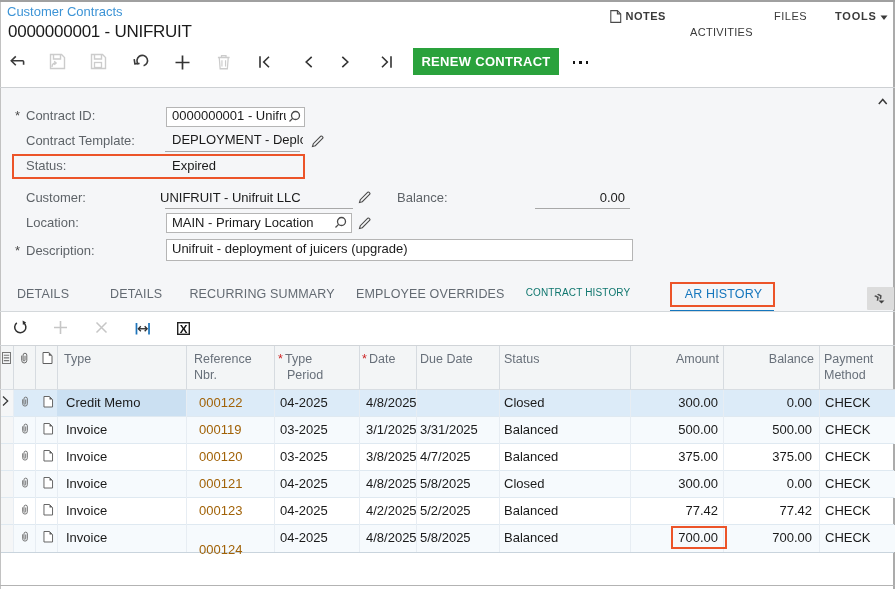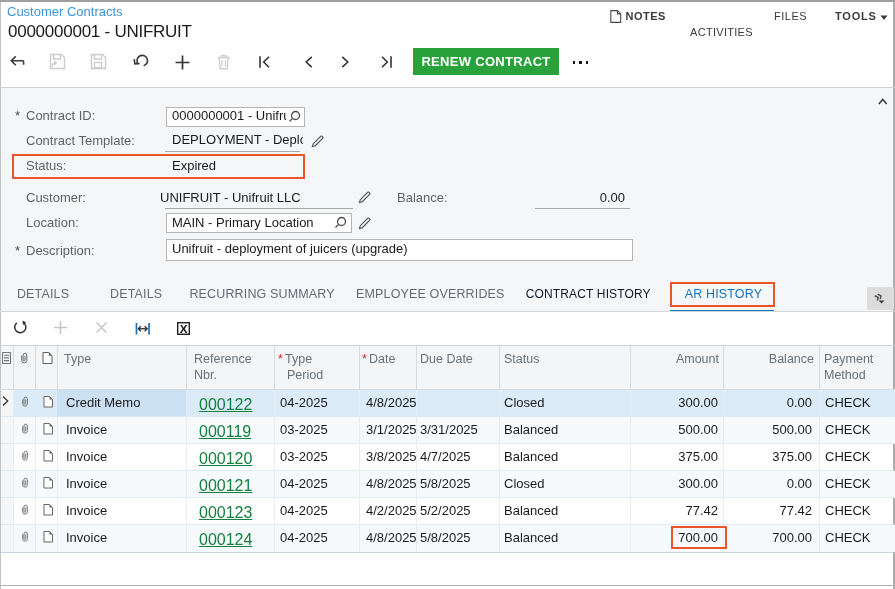--- a/index.html
+++ b/index.html
@@ -1,19 +1,19 @@
 <!DOCTYPE html>
 <html><head><meta charset="utf-8"><style>
 *{margin:0;padding:0;box-sizing:border-box}
 html,body{width:895px;height:589px;background:#fff;font-family:"Liberation Sans",sans-serif;position:relative;overflow:hidden}
 .a{position:absolute}
 .t{position:absolute;font-size:13px;color:#1a1a1a;line-height:1.15;white-space:nowrap}
 .lbl{position:absolute;font-size:13px;color:#5e6368;line-height:1.15;white-space:nowrap}
 .hd{position:absolute;font-size:12.5px;color:#68707a;line-height:1.15;white-space:nowrap}
-.lnk{font-size:16px;color:#15803d;text-decoration:underline}
+.lnk{font-size:13px;color:#a16207;}
 svg{position:absolute;overflow:visible}
 </style></head>
 <body>
 
 <div class="a" style="left:0;top:0;width:895px;height:2px;background:#a0a0a0"></div>
 <div class="a" style="left:0;top:2px;width:1px;height:587px;background:#c2c2c2"></div>
 <div class="a" style="left:893px;top:2px;width:2px;height:587px;background:#ababab"></div>
 <div class="a" style="left:0;top:585px;width:895px;height:1px;background:#b3b3b3"></div>
 
 <div class="t" style="left:7px;top:5px;color:#3d94d6">Customer Contracts</div>
@@ -136,21 +136,21 @@
 
 <div class="lbl" style="left:15px;top:244px;color:#4a4a4a">*</div>
 <div class="lbl" style="left:26px;top:244px">Description:</div>
 <div class="a" style="left:166px;top:239px;width:467px;height:22px;background:#fff;border:1px solid #b5b5b5"></div>
 <div class="t" style="left:172px;top:242px">Unifruit - deployment of juicers (upgrade)</div>
 
 <div class="a" style="left:16.9px;top:286.5px;font-size:12.5px;color:#636a72;letter-spacing:0.15px">DETAILS</div>
 <div class="a" style="left:110px;top:286.5px;font-size:12.5px;color:#636a72;letter-spacing:0.15px">DETAILS</div>
 <div class="a" style="left:189.4px;top:286.5px;font-size:12.5px;color:#636a72;letter-spacing:0.15px">RECURRING SUMMARY</div>
 <div class="a" style="left:356px;top:286.5px;font-size:12.5px;color:#636a72;letter-spacing:0.15px">EMPLOYEE OVERRIDES</div>
-<div class="a" style="left:525.7px;top:286.5px;font-size:12px;color:#0f172a;letter-spacing:0.15px">CONTRACT HISTORY</div>
+<div class="a" style="left:525.7px;top:286.5px;font-size:10px;color:#0f766e;letter-spacing:0.15px">CONTRACT HISTORY</div>
 <div class="a" style="left:684.7px;top:286.5px;font-size:12.5px;color:#1576bd;letter-spacing:0.15px">AR HISTORY</div>
 <div class="a" style="left:670px;top:282px;width:105px;height:25px;border:2.5px solid #ec5429"></div>
 <div class="a" style="left:670px;top:309.5px;width:104px;height:3.5px;background:#1576bd"></div>
 <div class="a" style="left:866.5px;top:287px;width:27px;height:23px;background:#dcdcdc;border-radius:1px"></div>
 <div class="a" style="left:873.5px;top:288px;font-size:14.5px;color:#4f4f4f;font-weight:bold;transform:rotate(-28deg)">»</div>
 <svg style="left:878px;top:300px" width="7" height="4" viewBox="0 0 7 4">
     <path d="M0.5 0.5 L3.5 3.5 L6.5 0.5 Z" fill="#3f3f3f"></path>
   </svg>
 
 <div class="a" style="left:1px;top:311px;width:892px;height:34px;background:#fff"></div>
@@ -333,21 +333,21 @@
     <div class="t" style="left:724px;top:503.9px;width:88px;text-align:right">77.42</div>
     <div class="t" style="left:825px;top:503.9px">CHECK</div>
     <svg style="left:21px;top:531.2px" width="8.5" height="12" viewBox="0 0 9 13">
       <path d="M1.7 3.6 V8.4 a2.55 2.55 0 0 0 5.1 0 V3.1 a1.85 1.85 0 0 0 -3.7 0 V8 a0.95 0.95 0 0 0 1.9 0 V3.8" fill="none" stroke="#6a6a6a" stroke-width="1"></path>
     </svg>
     <svg style="left:43px;top:531.2px" width="10.5" height="11.5" viewBox="0 0 11 12">
       <path d="M1 0.5 h5.8 l3.2 3.2 v7.8 h-9 z" fill="#fff" stroke="#5f5f5f" stroke-width="1"></path>
       <path d="M6.8 0.5 l3.2 3.2 h-3.2 z" fill="#5f5f5f"></path>
     </svg>
     <div class="t" style="left:66px;top:531.0px">Invoice</div>
-    <div class="t lnk" style="left:199px;top:531.0px">000124</div>
+    <div class="t lnk" style="left:199px;top:543px">000124</div>
     <div class="t" style="left:280px;top:531.0px">04-2025</div>
     <div class="t" style="left:366px;top:531.0px">4/8/2025</div>
     <div class="t" style="left:420px;top:531.0px">5/8/2025</div>
     <div class="t" style="left:504px;top:531.0px">Balanced</div>
     <div class="t" style="left:631px;top:531.0px;width:87px;text-align:right">700.00</div>
     <div class="t" style="left:724px;top:531.0px;width:88px;text-align:right">700.00</div>
     <div class="t" style="left:825px;top:531.0px">CHECK</div>
   </div>
 
 <div class="a" style="left:670.8px;top:525.9px;width:56.5px;height:23.6px;border:2.5px solid #ec5429"></div>

